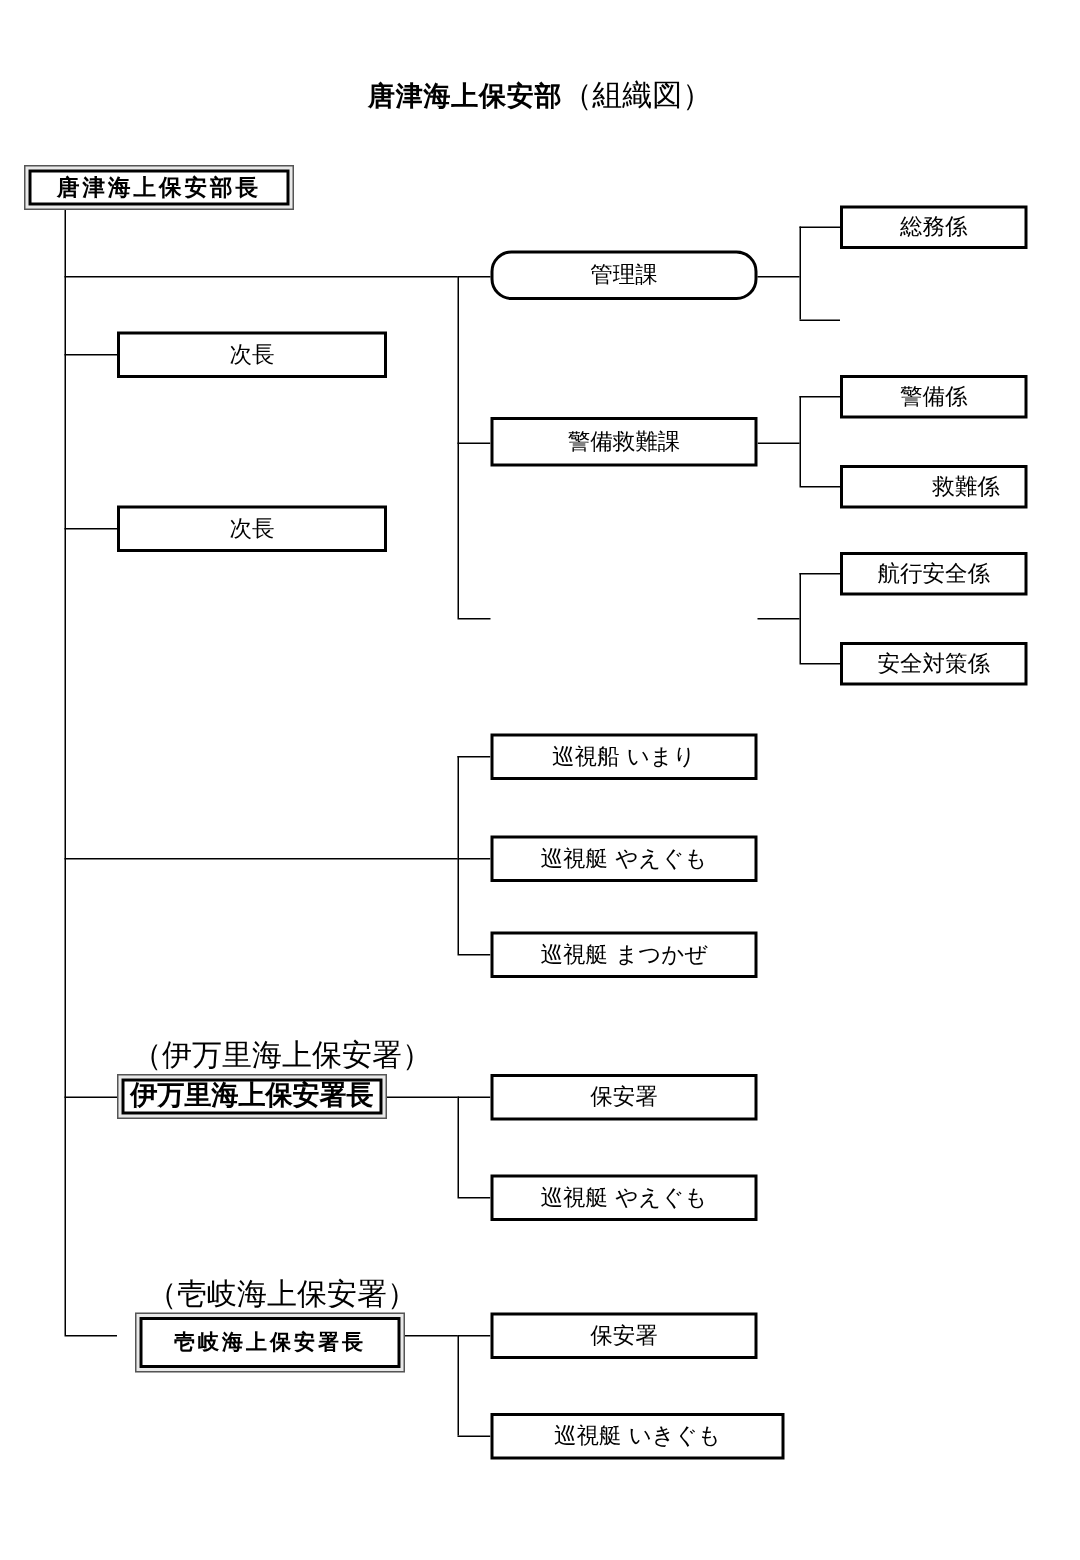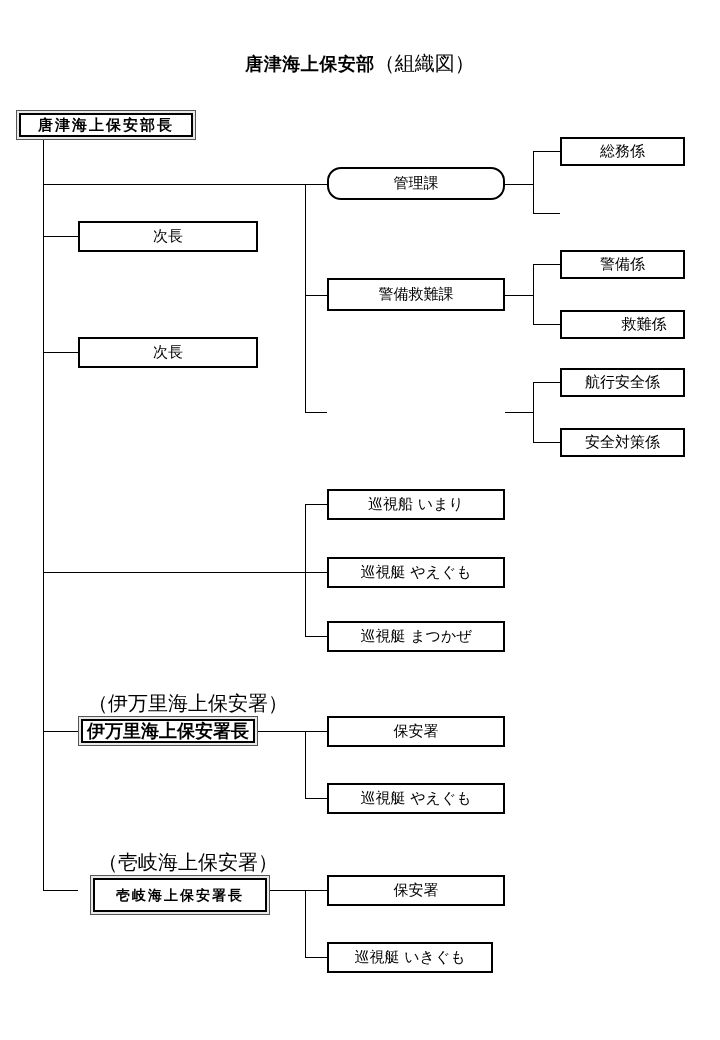--- a/index.html
+++ b/index.html
@@ -204,17 +204,17 @@
   <div class="box dbl" style="left:90px; top:875px; width:180px; height:40px;">
     <div class="inner" style="letter-spacing:2px; font-size:14px;">壱岐海上保安署長</div>
   </div>
   <div class="hline" style="left:258px; top:890px; width:47px;"></div>
   <div class="vline" style="left:305px; top:890px; height:67px;"></div>
   <div class="hline" style="left:305px; top:890px; width:22px;"></div>
   <div class="box" style="left:327px; top:875px; width:178px; height:31px;">
     <span>保安署</span>
   </div>
   <div class="hline" style="left:305px; top:957px; width:22px;"></div>
-  <div class="box" style="left:327px; top:942px; width:166px; height:31px;">
+  <div class="box" style="left:327px; top:942px; width:196px; height:31px;">
     <span>巡視艇 いきぐも</span>
   </div>
 
 </div>
 
 </body></html>

